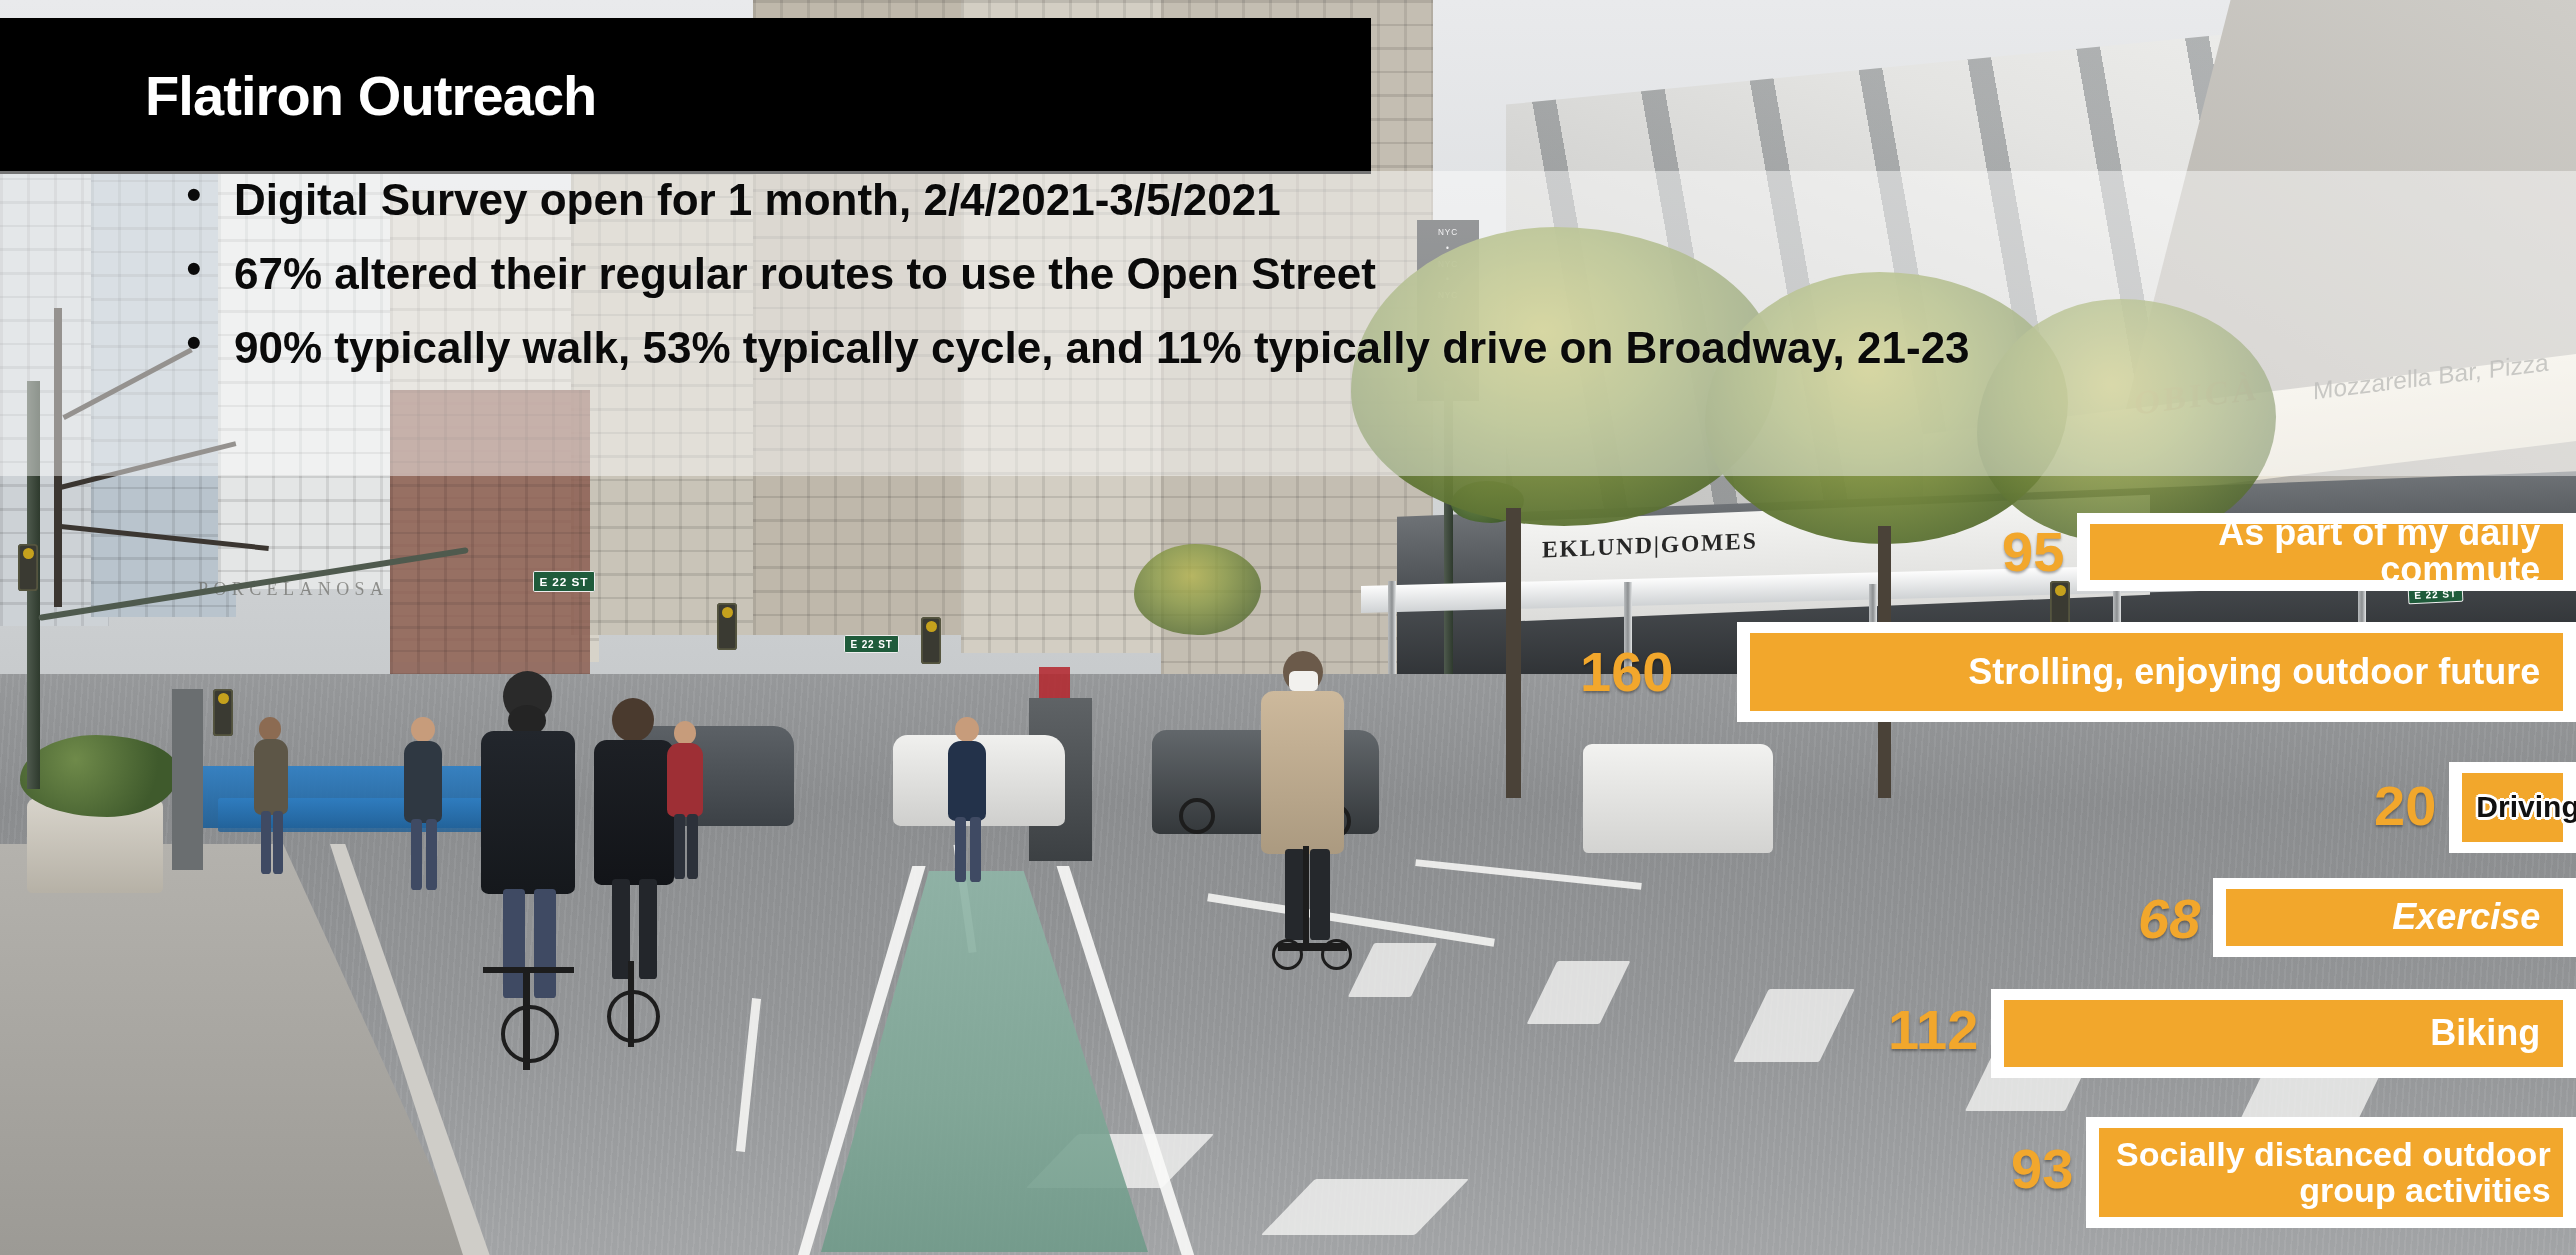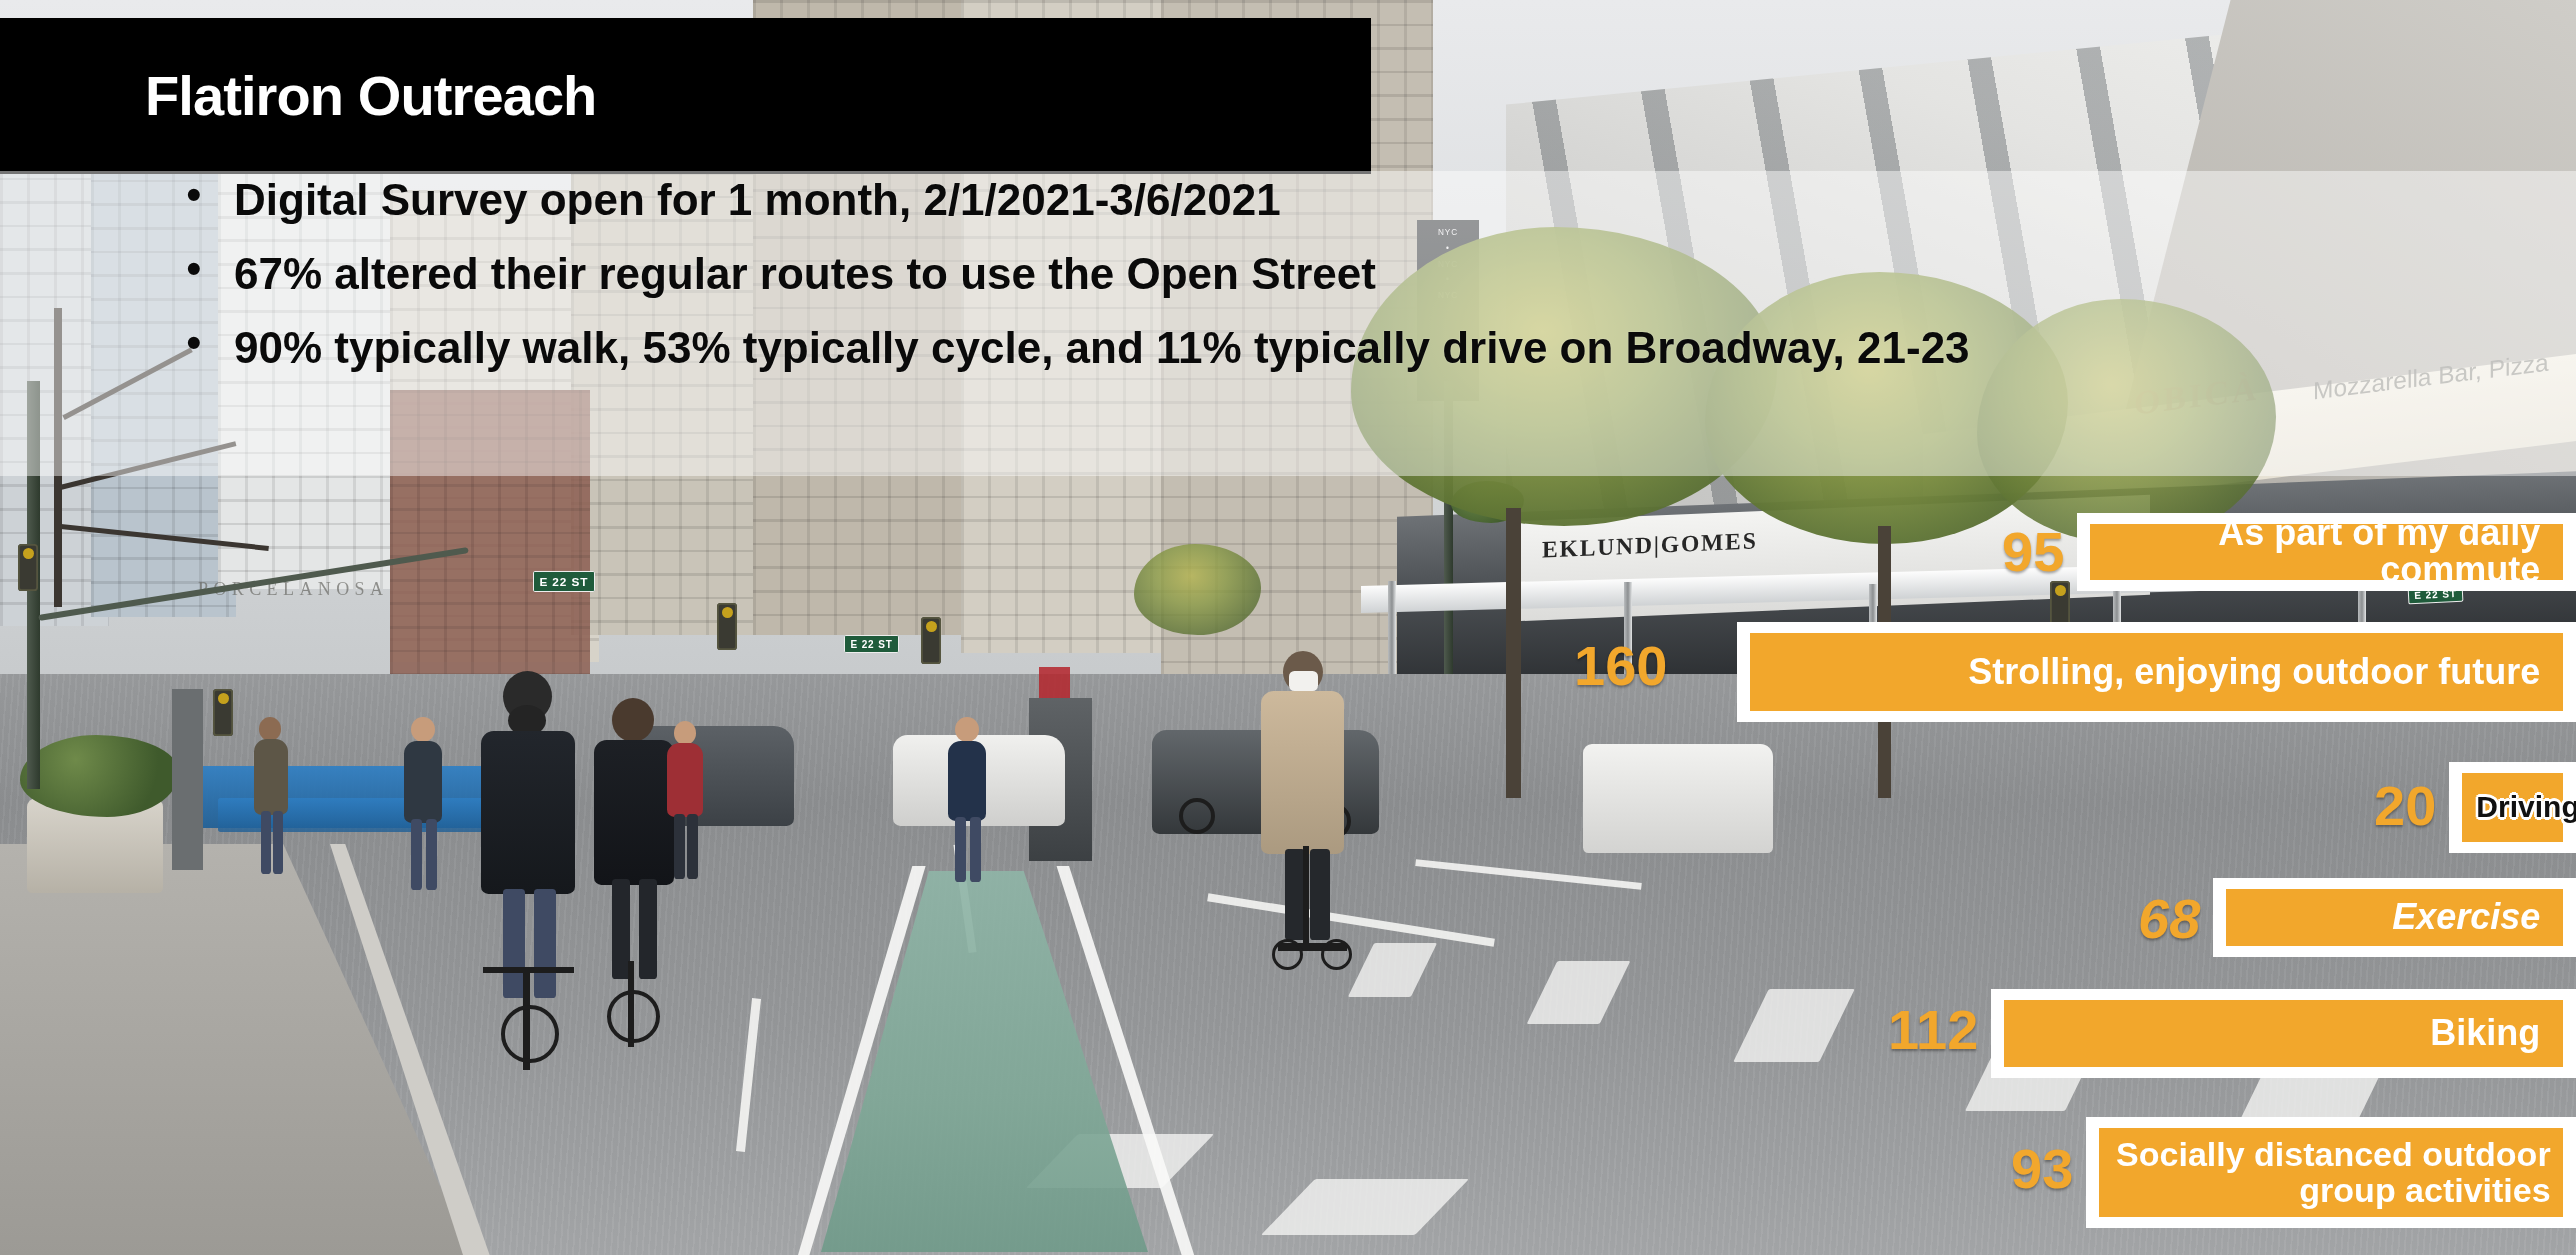--- a/index.html
+++ b/index.html
@@ -456,38 +456,38 @@
       <div class="p-legs" style="left:22px;top:100px;width:11px;height:65px;"></div>
     </div>
   </div>
 
   <div class="title-bar">
     <h1>Flatiron Outreach</h1>
   </div>
 
   <div class="bullet-scrim"></div>
   <ul class="bullets">
-    <li>Digital Survey open for 1 month, 2/1/2021-3/6/2021</li>
+    <li>Digital Survey open for 1 month, 2/4/2021-3/5/2021</li>
     <li>67% altered their regular routes to use the Open Street</li>
     <li>90% typically walk, 53% typically cycle, and 11% typically drive on Broadway, 21-23</li>
   </ul>
 
   <div class="chart">
 
     <div class="bar-row" style="left:2077px; top:513px; width:499px; height:78px;">
       <div class="bar-value">95</div>
       <div class="bar-box" style="height:100%;">
         <div class="bar-fill" style="height:100%;">
           <span class="bar-label">As part of my daily commute</span>
         </div>
       </div>
     </div>
 
     <div class="bar-row" style="left:1737px; top:622px; width:839px; height:100px;">
-      <div class="bar-value" style="right:auto; left:-163px; margin:0; top:16.3px;">160</div>
+      <div class="bar-value" style="right:auto; left:-163px; margin:6px; top:16.3px;">160</div>
       <div class="bar-box" style="height:100%;">
         <div class="bar-fill" style="height:100%;">
           <span class="bar-label">Strolling, enjoying outdoor future</span>
         </div>
       </div>
     </div>
 
     <div class="bar-row" style="left:2449px; top:762px; width:127px; height:91px;">
       <div class="bar-value" style="top:16.3px;">20</div>
       <div class="bar-box" style="height:100%;">

